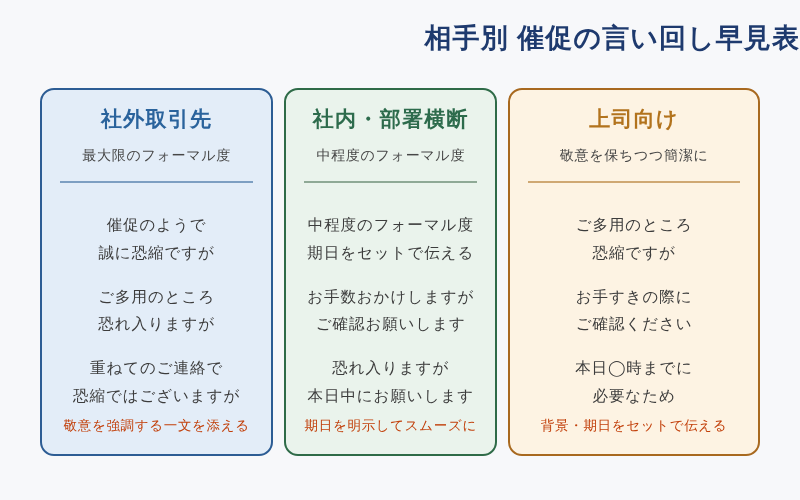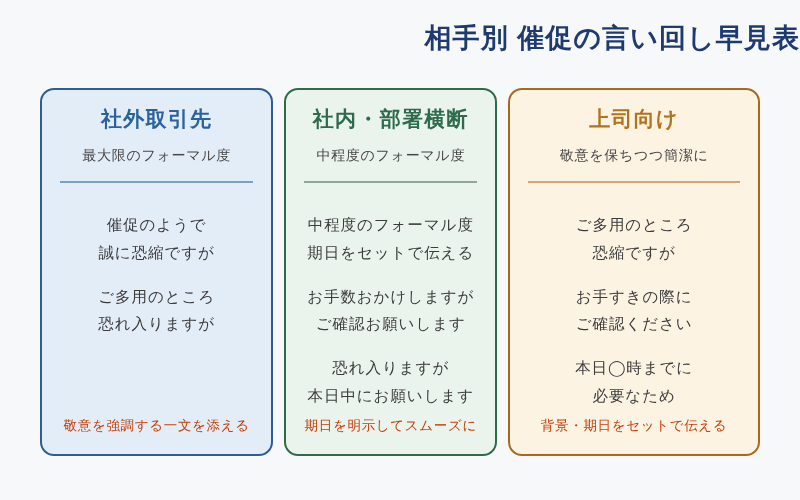--- a/index.html
+++ b/index.html
@@ -98,20 +98,24 @@
     <div class="card-divider"></div>
     <div class="phrases">
       <div class="phrase">
         <div>催促のようで</div>
         <div>誠に恐縮ですが</div>
       </div>
       <div class="phrase">
         <div>ご多用のところ</div>
         <div>恐れ入りますが</div>
       </div>
+      <div class="phrase">
+        <div>重ねてのご連絡で</div>
+        <div>恐縮ではございますが</div>
+      </div>
     </div>
     <div class="card-footer">敬意を強調する一文を添える</div>
   </div>
 
   <div class="card card-w2" style="--background: #eaf3ec; --border: #2f6b48; --heading: #2d6b4c; --divider: #8fa996;">
     <div class="card-title">社内・部署横断</div>
     <div class="card-subtitle">中程度のフォーマル度</div>
     <div class="card-divider"></div>
     <div class="phrases">
       <div class="phrase">

